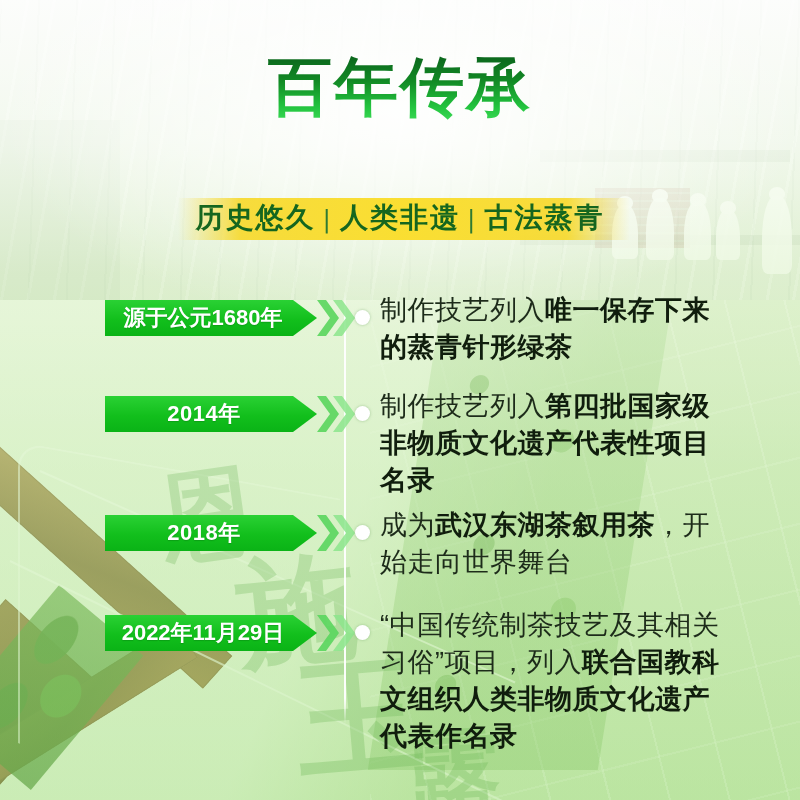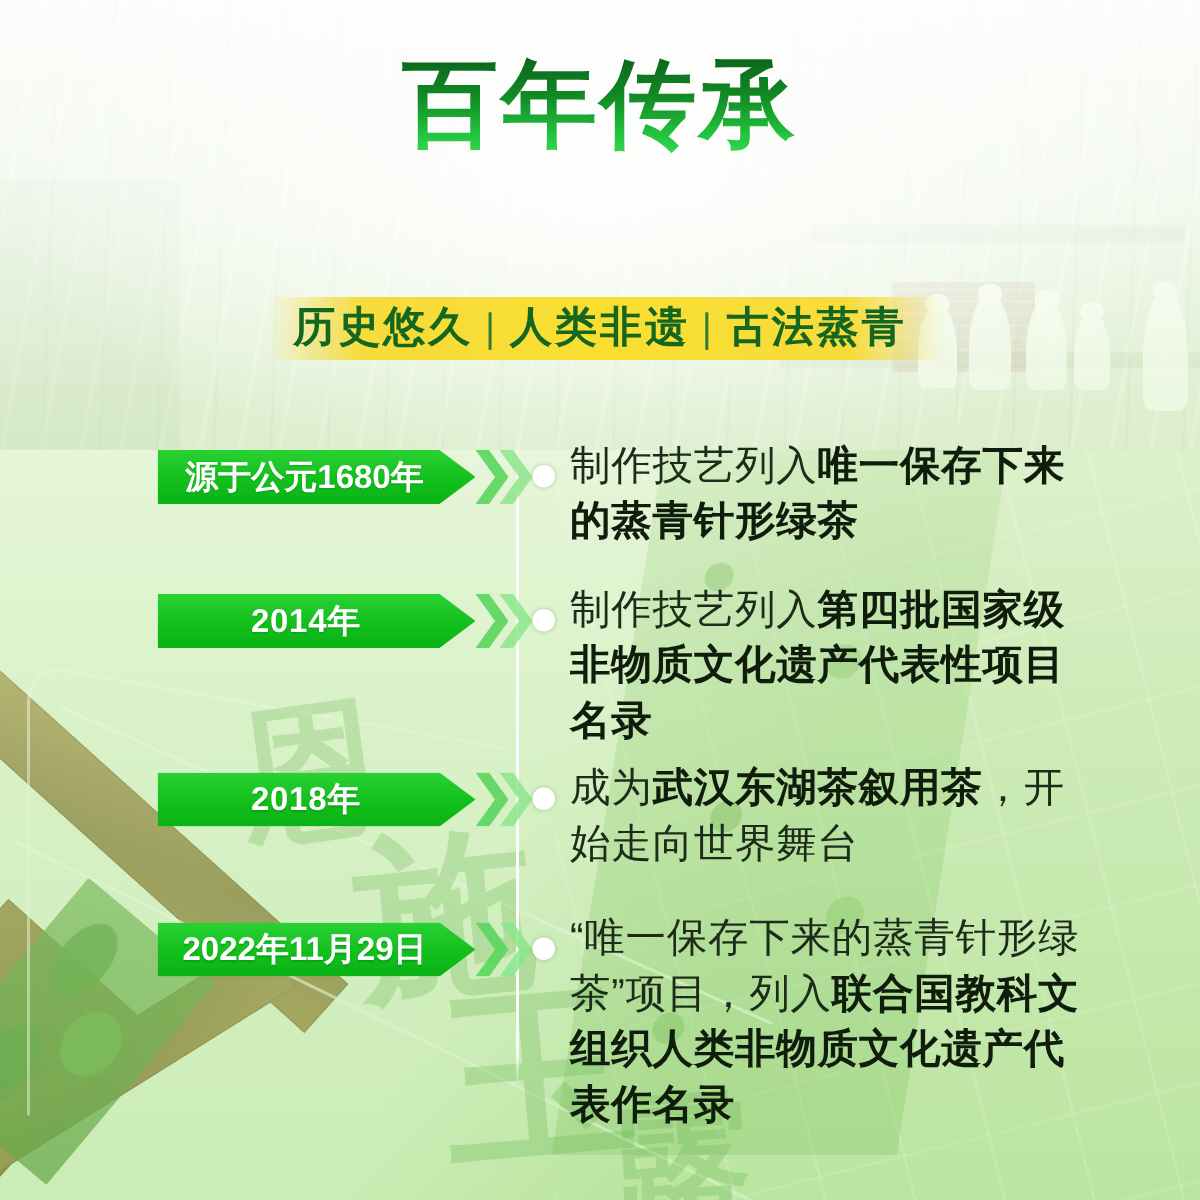--- a/index.html
+++ b/index.html
@@ -84,21 +84,21 @@
 
   
   .head{position:absolute;left:0;top:0;width:800px;text-align:center;}
   .title-line{
     font-family:"DejaVu Serif","Liberation Serif",serif;font-weight:700;
     letter-spacing:2px;white-space:nowrap;
     background:linear-gradient(180deg,#0a5f1b 0%,#128a25 42%,#23c43f 78%,#3ddc57 100%);
     -webkit-background-clip:text;background-clip:text;color:transparent;
     -webkit-text-fill-color:transparent;
   }
-  .title-1{font-size:64px;line-height:72px;margin-top:34px;}
+  .title-1{font-size:64px;line-height:72px;margin-top:51px;}
   .title-2{font-size:72px;line-height:80px;margin-top:-6px;}
 
   .subtitle-wrap{position:absolute;left:0;top:196px;width:692px;height:46px;}
   .subtitle-band{position:absolute;left:178px;top:2px;width:452px;height:42px;
     background:linear-gradient(90deg, rgba(247,222,60,0) 0%, rgba(247,217,45,.92) 14%,
       rgba(250,222,46,.98) 50%, rgba(247,217,45,.92) 86%, rgba(247,222,60,0) 100%);}
   .subtitle{position:absolute;left:0;top:0;width:800px;height:46px;line-height:44px;text-align:center;
     font-family:"DejaVu Serif","Liberation Serif",serif;font-weight:700;font-size:28px;
     color:#15661f;letter-spacing:2px;white-space:nowrap;}
   .subtitle .sep{color:#2f7a33;font-weight:400;padding:0 7px;font-size:25px;}
@@ -222,17 +222,17 @@
       <div class="desc"><span>成为</span><b>武汉东湖茶叙用茶</b><span>，开始走向世界舞台</span></div>
     </div>
 
     <div class="row r3">
       <div class="tag wide">
         <span class="tag-text">2022年11月29日</span>
       </div>
       <div class="chev c1"></div>
       <div class="chev c2"></div>
       <div class="dot"></div>
-      <div class="desc"><span>“唯一保存下来的蒸青针形绿茶”项目，列入</span><b>联合国教科文组织人类非物质文化遗产代表作名录</b></div>
+      <div class="desc"><span>“中国传统制茶技艺及其相关习俗”项目，列入</span><b>联合国教科文组织人类非物质文化遗产代表作名录</b></div>
     </div>
 
   </div>
 </div>
 
 </body></html>

